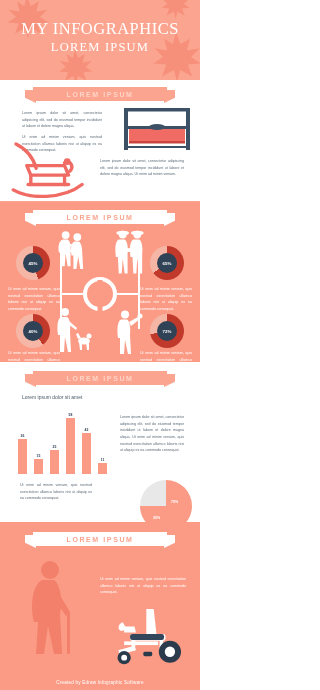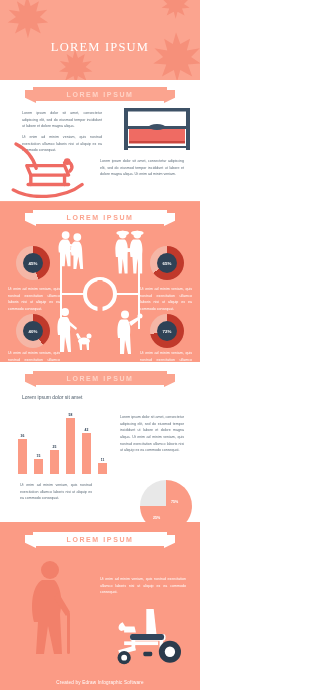--- a/index.html
+++ b/index.html
@@ -127,20 +127,21 @@
     </svg>
     <svg class="leaf" style="left:55px;top:48px;" width="40" height="38" viewBox="0 0 100 100">
       <path fill="#f2806a" d="M50 4 L58 26 L76 16 L70 38 L94 34 L78 50 L96 62 L72 64 L80 86 L58 74 L52 96 L46 74 L24 86 L32 64 L8 62 L26 50 L10 34 L34 38 L28 16 L44 26 Z"></path>
     </svg>
     <svg class="leaf" style="right:-4px;top:30px;" width="56" height="54" viewBox="0 0 100 100">
       <path fill="#f2806a" d="M50 4 L58 26 L76 16 L70 38 L94 34 L78 50 L96 62 L72 64 L80 86 L58 74 L52 96 L46 74 L24 86 L32 64 L8 62 L26 50 L10 34 L34 38 L28 16 L44 26 Z"></path>
     </svg>
     <svg class="leaf" style="right:8px;top:-12px;" width="34" height="32" viewBox="0 0 100 100">
       <path fill="#f2806a" d="M50 4 L58 26 L76 16 L70 38 L94 34 L78 50 L96 62 L72 64 L80 86 L58 74 L52 96 L46 74 L24 86 L32 64 L8 62 L26 50 L10 34 L34 38 L28 16 L44 26 Z"></path>
     </svg>
+    <div class="hdr-title">MY INFOGRAPHICS</div>
     <div class="hdr-sub">LOREM IPSUM</div>
   </div>
 
   <div class="sec1">
     <div class="banner coral">
       <div class="tail l"></div>
       <div class="tail r"></div>
       <div class="plate">LOREM IPSUM</div>
     </div>
 

